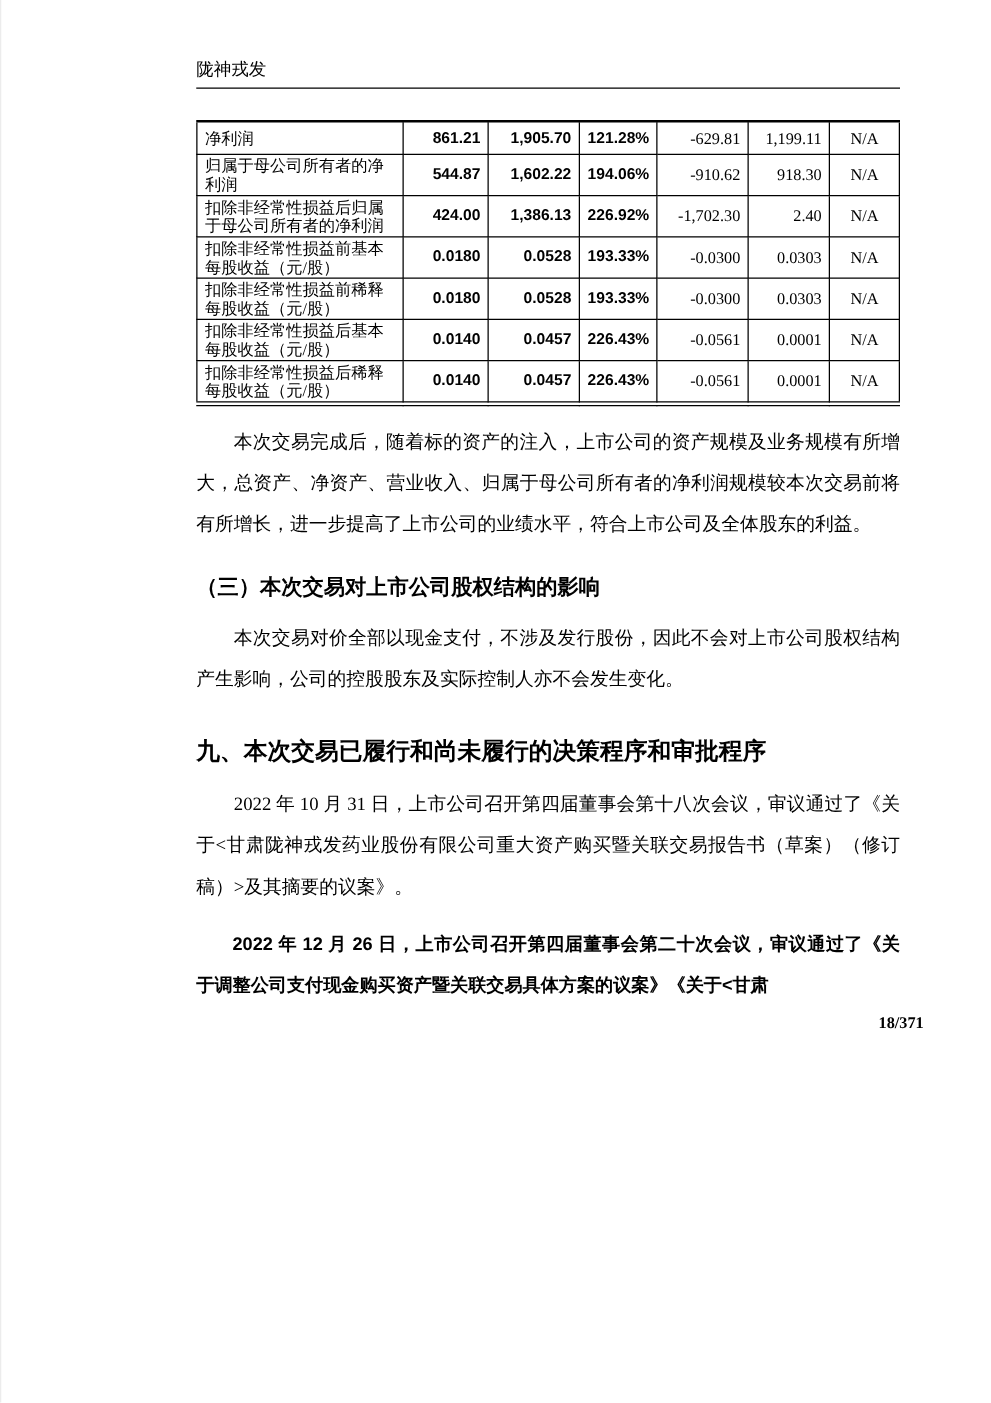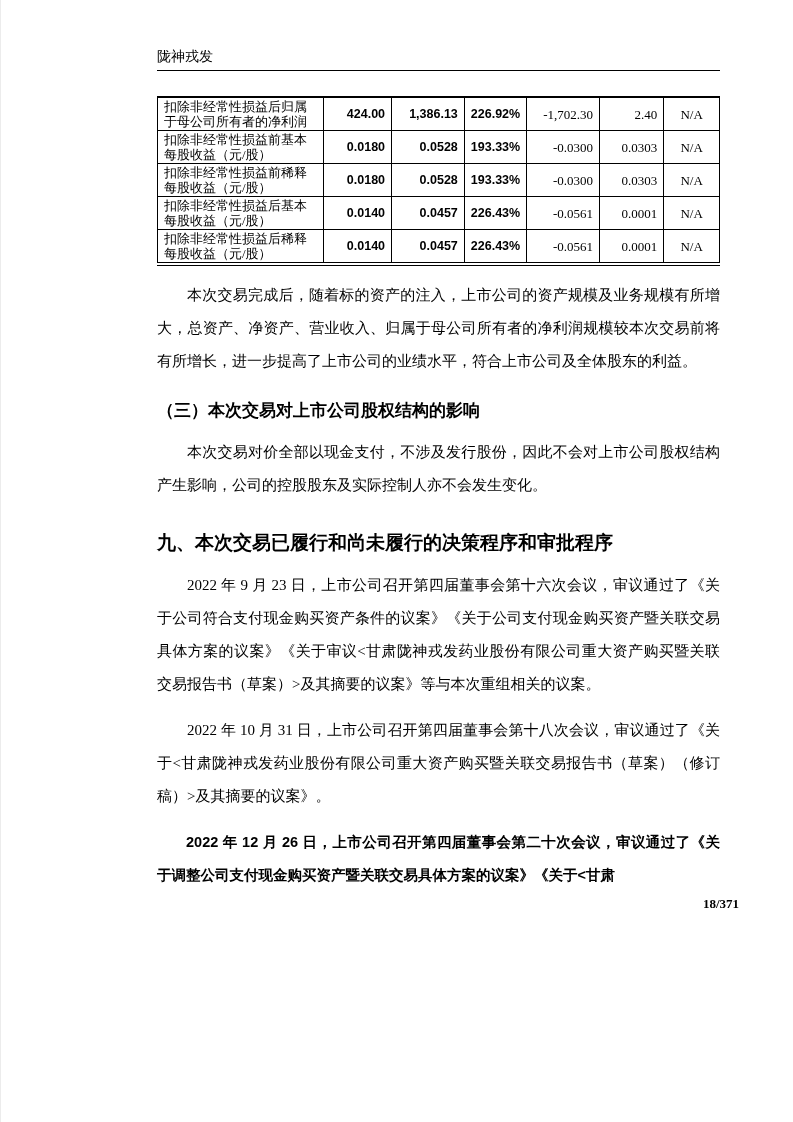--- a/index.html
+++ b/index.html
@@ -123,20 +123,38 @@
       <col style="width:180px">
       <col style="width:70px">
       <col style="width:74px">
       <col style="width:48px">
       <col style="width:74px">
       <col style="width:66px">
       <col style="width:58px">
     </colgroup>
     <tbody id="table-body">
         <tr>
+          <td class="cell-label">净利润</td>
+          <td class="cell-bold">861.21</td>
+          <td class="cell-bold">1,905.70</td>
+          <td class="cell-bold">121.28%</td>
+          <td class="cell-num">-629.81</td>
+          <td class="cell-num">1,199.11</td>
+          <td class="cell-na">N/A</td>
+        </tr>
+        <tr>
+          <td class="cell-label">归属于母公司所有者的净利润</td>
+          <td class="cell-bold">544.87</td>
+          <td class="cell-bold">1,602.22</td>
+          <td class="cell-bold">194.06%</td>
+          <td class="cell-num">-910.62</td>
+          <td class="cell-num">918.30</td>
+          <td class="cell-na">N/A</td>
+        </tr>
+        <tr>
           <td class="cell-label">扣除非经常性损益后归属于母公司所有者的净利润</td>
           <td class="cell-bold">424.00</td>
           <td class="cell-bold">1,386.13</td>
           <td class="cell-bold">226.92%</td>
           <td class="cell-num">-1,702.30</td>
           <td class="cell-num">2.40</td>
           <td class="cell-na">N/A</td>
         </tr>
         <tr>
           <td class="cell-label">扣除非经常性损益前基本每股收益（元/股）</td>
@@ -180,21 +198,20 @@
   <p class="para">本次交易完成后，随着标的资产的注入，上市公司的资产规模及业务规模有所增大，总资产、净资产、营业收入、归属于母公司所有者的净利润规模较本次交易前将有所增长，进一步提高了上市公司的业绩水平，符合上市公司及全体股东的利益。</p>
 
   <div class="h-level2">（三）本次交易对上市公司股权结构的影响</div>
 
   <p class="para">本次交易对价全部以现金支付，不涉及发行股份，因此不会对上市公司股权结构产生影响，公司的控股股东及实际控制人亦不会发生变化。</p>
 
   <div class="h-level1">九、本次交易已履行和尚未履行的决策程序和审批程序</div>
 
 
 
-  <p class="para">2022 年 9 月 23 日，上市公司召开第四届董事会第十六次会议，审议通过了《关于公司符合支付现金购买资产条件的议案》《关于公司支付现金购买资产暨关联交易具体方案的议案》《关于审议&lt;甘肃陇神戎发药业股份有限公司重大资产购买暨关联交易报告书（草案）&gt;及其摘要的议案》等与本次重组相关的议案。</p>
 
   <p class="para">2022 年 10 月 31 日，上市公司召开第四届董事会第十八次会议，审议通过了《关于&lt;甘肃陇神戎发药业股份有限公司重大资产购买暨关联交易报告书（草案）（修订稿）&gt;及其摘要的议案》。</p>
 
   <p class="para bold">2022 年 12 月 26 日，上市公司召开第四届董事会第二十次会议，审议通过了《关于调整公司支付现金购买资产暨关联交易具体方案的议案》《关于&lt;甘肃</p>
 
   <div class="doc-footer">18/371</div>
 
 </div>
 
 </body></html>

